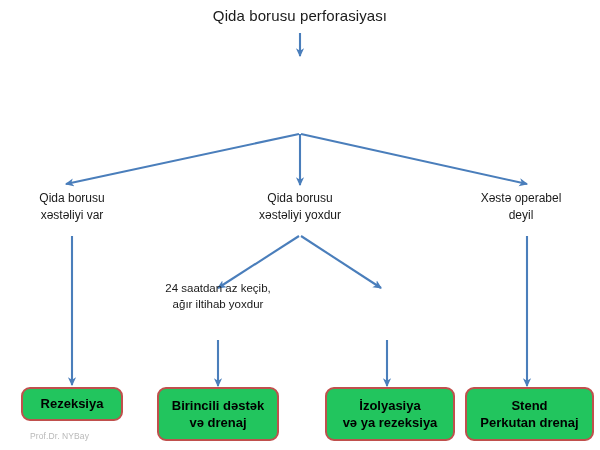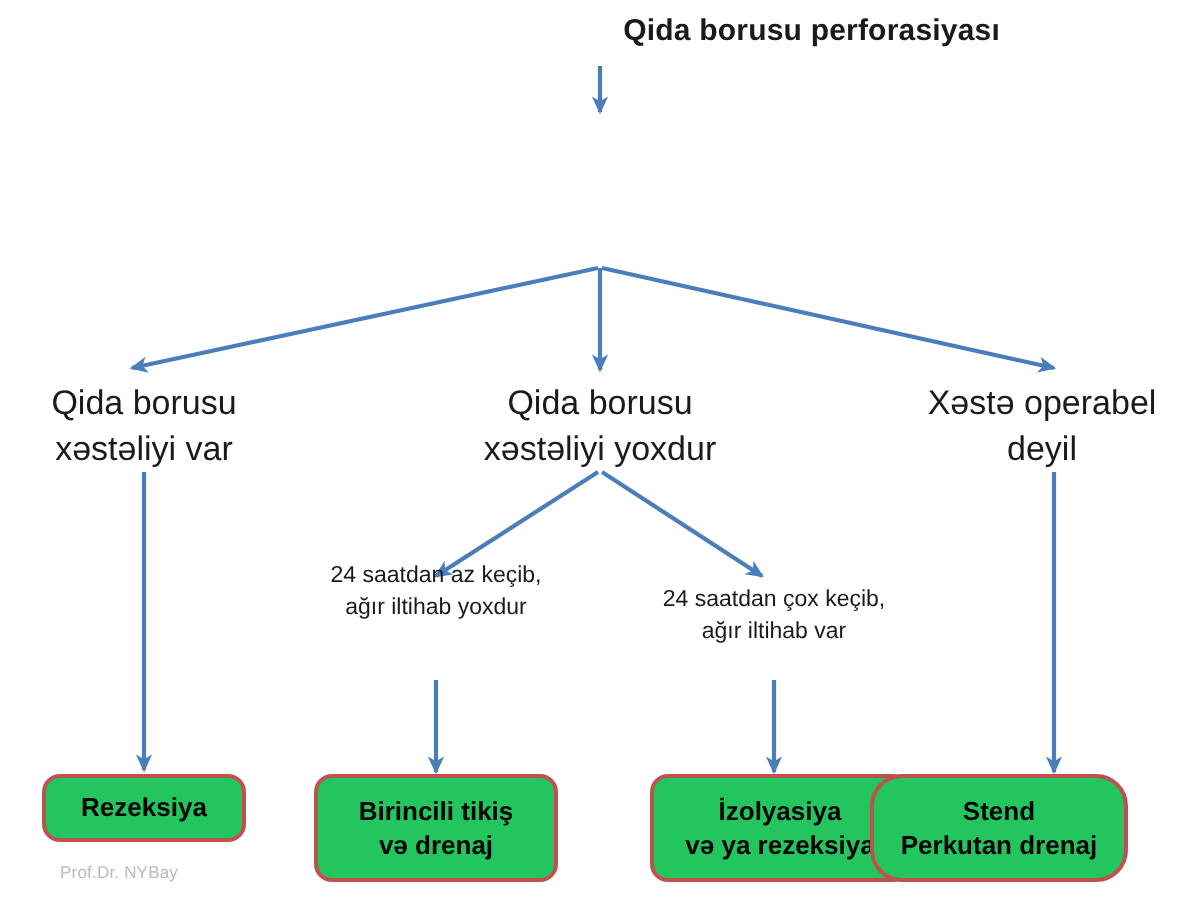--- a/index.html
+++ b/index.html
@@ -28,30 +28,29 @@
   }
   .node {
     position: absolute;
     text-align: center;
     color: #1a1a1a;
     line-height: 1.30;
     white-space: pre-line;
   }
   .title-node {
     font-size: 15px;
-    font-weight: bold;
+    font-weight: normal;
     letter-spacing: 0.1px;
-    text-align: right;
   }
   .therapy-node {
     font-size: 12.5px;
     line-height: 1.42;
   }
   .branch-node {
-    font-size: 17px;
+    font-size: 12px;
     line-height: 1.38;
   }
   .condition-node {
     font-size: 11.5px;
     line-height: 1.38;
   }
   .outcome-box {
     position: absolute;
     box-sizing: border-box;
     display: flex;
@@ -107,29 +106,27 @@
 
   <div class="node branch-node" style="left:225px; top:190px; width:150px;">Qida borusu
 xəstəliyi yoxdur</div>
 
   <div class="node branch-node" style="left:451px; top:190px; width:140px;">Xəstə operabel
 deyil</div>
 
   <div class="node condition-node" style="left:138px; top:281px; width:160px;">24 saatdan az keçib,
 ağır iltihab yoxdur</div>
 
-  <div class="node condition-node" style="left:307px; top:293px; width:160px;">24 saatdan çox keçib,
-ağır iltihab var</div>
 
   <div class="outcome-box" style="left:21px; top:387px; width:102px; height:34px;">Rezeksiya</div>
 
-  <div class="outcome-box" style="left:157px; top:387px; width:122px; height:54px;">Birincili tikiş
+  <div class="outcome-box" style="left:157px; top:387px; width:122px; height:54px;">Birincili dəstək
 və drenaj</div>
 
   <div class="outcome-box" style="left:325px; top:387px; width:130px; height:54px;">İzolyasiya
 və ya rezeksiya</div>
 
-  <div class="outcome-box" style="left:435px; top:387px; width:129px; height:54px;border-radius:16px;">Stend
+  <div class="outcome-box" style="left:465px; top:387px; width:129px; height:54px;">Stend
 Perkutan drenaj</div>
 
   <div class="watermark" style="left:30px; top:431px;">Prof.Dr. NYBay</div>
 
 </div>
 
 </body></html>

